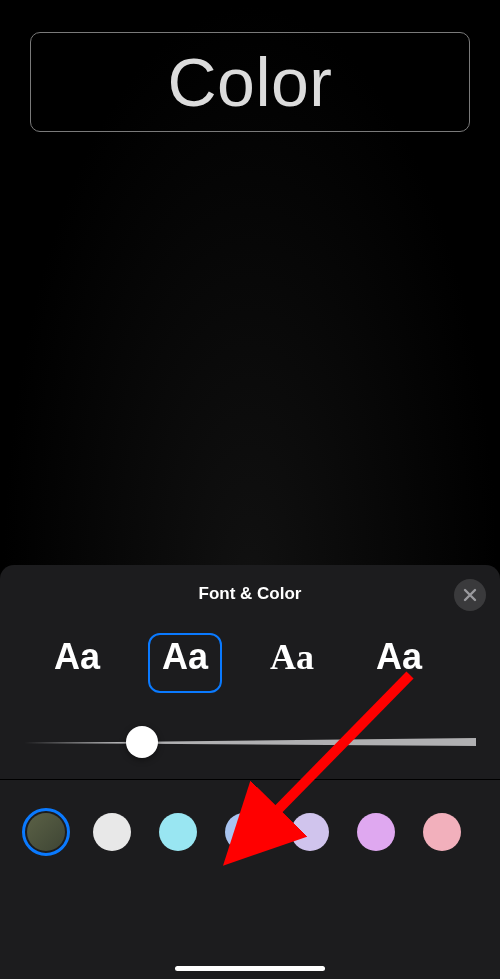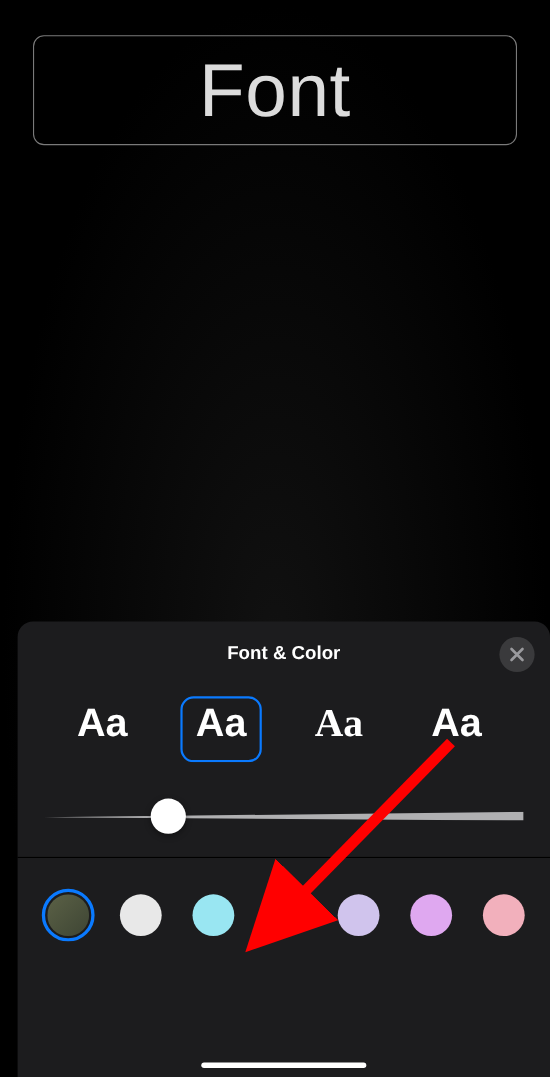--- a/index.html
+++ b/index.html
@@ -34,21 +34,21 @@
       justify-content: center;
     }
     .main-text {
       font-size: 68px;
       font-weight: 300;
       color: #dcdcdc;
       letter-spacing: 0.5px;
     }
     .sheet {
       position: absolute;
-      left: 16px;
+      left: 0;
       right: 0;
       bottom: 0;
       height: 414px;
       background: #1c1c1e;
       border-top-left-radius: 14px;
       border-top-right-radius: 14px;
     }
     .sheet-header {
       position: relative;
       height: 58px;
@@ -187,21 +187,21 @@
       top: 0;
       width: 500px;
       height: 979px;
     }
   </style>
 </head>
 <body>
 
 <div class="canvas">
   <div class="text-outline">
-    <div class="main-text">Font</div>
+    <div class="main-text">Color</div>
   </div>
 
   <div class="sheet">
     <div class="sheet-header">
       <div class="sheet-title">Font &amp; Color</div>
       <div class="close-btn">
         <svg viewBox="0 0 14 14">
           <path d="M2 2 L12 12 M12 2 L2 12" stroke="#9a9a9e" stroke-width="2.4" stroke-linecap="round" fill="none"></path>
         </svg>
       </div>

